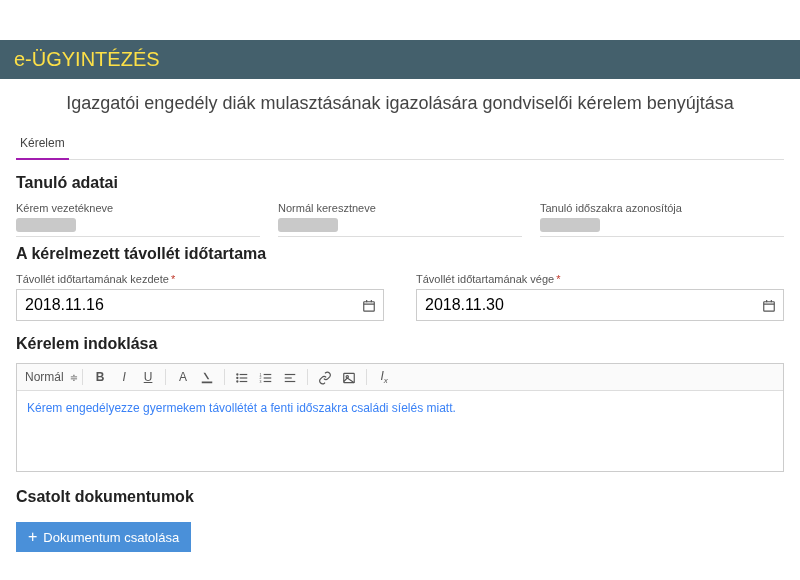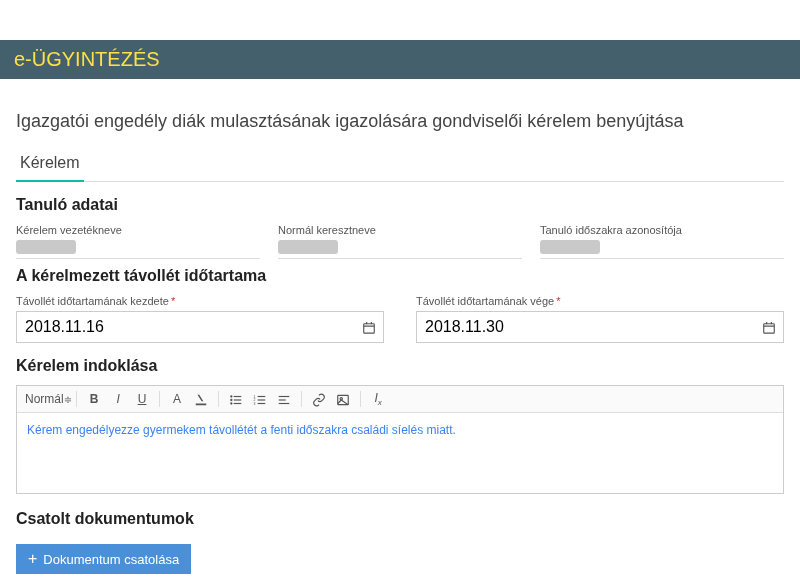--- a/index.html
+++ b/index.html
@@ -1,39 +1,39 @@
 <!DOCTYPE html>
 <html><head>
 <meta charset="utf-8">
 <style>
   * { box-sizing: border-box; margin: 0; padding: 0; }
   body { font-family: Arial, Helvetica, sans-serif; font-size: 13px; color: #333; width: 800px; background: #fff; }
   .topbar { background: #44606c; color: #fde047; padding: 8px 14px; font-size: 20px; margin-top: 40px; }
   .page { padding: 14px 16px 10px 16px; }
-  .page-title { font-size: 18px; font-weight: 400; color: #444; margin: 18px 0 14px 0; }
+  .page-title { font-size: 18px; font-weight: 400; color: #444; margin: 0 0 14px 0; text-align: center; }
   .tab-row { border-bottom: 1px solid #ddd; margin-bottom: 14px; }
-  .tab { display: inline-block; padding: 8px 4px; font-size: 16px; color: #444; border-bottom: 2px solid #14b8a6; margin-bottom: -1px; cursor: pointer; }
+  .tab { display: inline-block; padding: 8px 4px; font-size: 12px; color: #444; border-bottom: 2px solid #a21caf; margin-bottom: -1px; cursor: pointer; }
   .section-title { font-weight: bold; font-size: 16px; margin: 8px 0 10px 0; color: #222; }
   .row3 { display: flex; gap: 18px; margin-bottom: 8px; }
   .col { flex: 1; }
   .field-label { font-size: 11px; color: #555; margin-bottom: 4px; display: block; }
   .field-label .req { color: #c0392b; margin-left: 2px; }
   .redacted { width: 60px; height: 14px; background: #c9c9c9; border-radius: 3px; margin-top: 2px; }
   .row2 { display: flex; gap: 32px; margin-bottom: 14px; }
   .date-field { flex: 1; }
   .date-input { position: relative; }
   .date-input input { width: 100%; padding: 6px 30px 6px 8px; border: 1px solid #ccc; font-size: 16px; }
   .date-icon { position: absolute; right: 8px; top: 50%; transform: translateY(-50%); color: #666; font-size: 14px; pointer-events: none; }
   .underline-field { border-bottom: 1px solid #ddd; padding-bottom: 4px; }
   .editor { border: 1px solid #ccc; margin-top: 6px; }
   .toolbar { display: flex; align-items: center; gap: 4px; padding: 5px 8px; border-bottom: 1px solid #ddd; background: #fafafa; font-size: 12px; color: #555; }
   .tb-group { display: flex; align-items: center; gap: 10px; padding: 0 6px; }
   .tb-sep { width: 1px; height: 16px; background: #ddd; }
   .tb-btn { cursor: pointer; min-width: 14px; text-align: center; }
-  .tb-format { display: flex; align-items: center; cursor: pointer; }
+  .tb-format { display: flex; align-items: center; gap: 6px; cursor: pointer; }
   .chev { font-size: 10px; }
   .editor-body { min-height: 80px; padding: 10px; font-size: 12px; color: #3b82f6; }
   .attach-btn { background: #4a90d9; color: #fff; border: none; padding: 7px 12px; font-size: 13px; cursor: pointer; display: inline-flex; align-items: center; gap: 6px; margin-top: 6px; }
   .plus { font-size: 16px; line-height: 1; }
   svg { vertical-align: middle; }
 </style>
 </head>
 <body>
 
 <div class="topbar">
@@ -45,21 +45,21 @@
   <div class="page-title">Igazgatói engedély diák mulasztásának igazolására gondviselői kérelem benyújtása</div>
 
   <div class="tab-row">
     <div class="tab">Kérelem</div>
   </div>
 
   
   <div class="section-title">Tanuló adatai</div>
   <div class="row3">
     <div class="col underline-field">
-      <span class="field-label">Kérelem vezetékneve</span>
+      <span class="field-label">Kérem vezetékneve</span>
       <div class="redacted"></div>
     </div>
     <div class="col underline-field">
       <span class="field-label">Normál keresztneve</span>
       <div class="redacted"></div>
     </div>
     <div class="col underline-field">
       <span class="field-label">Tanuló időszakra azonosítója</span>
       <div class="redacted"></div>
     </div>

